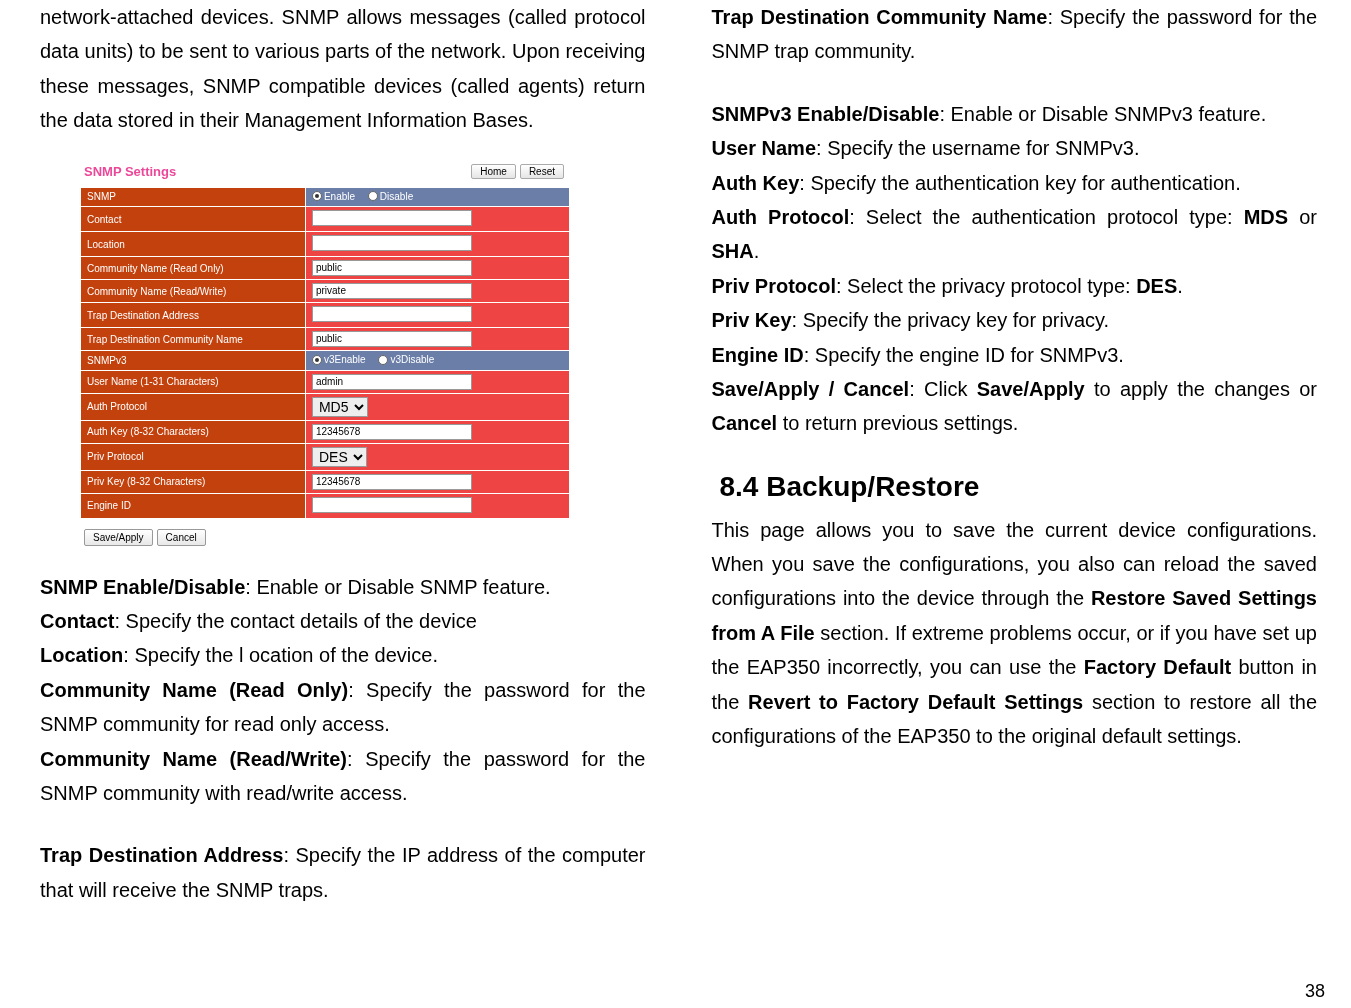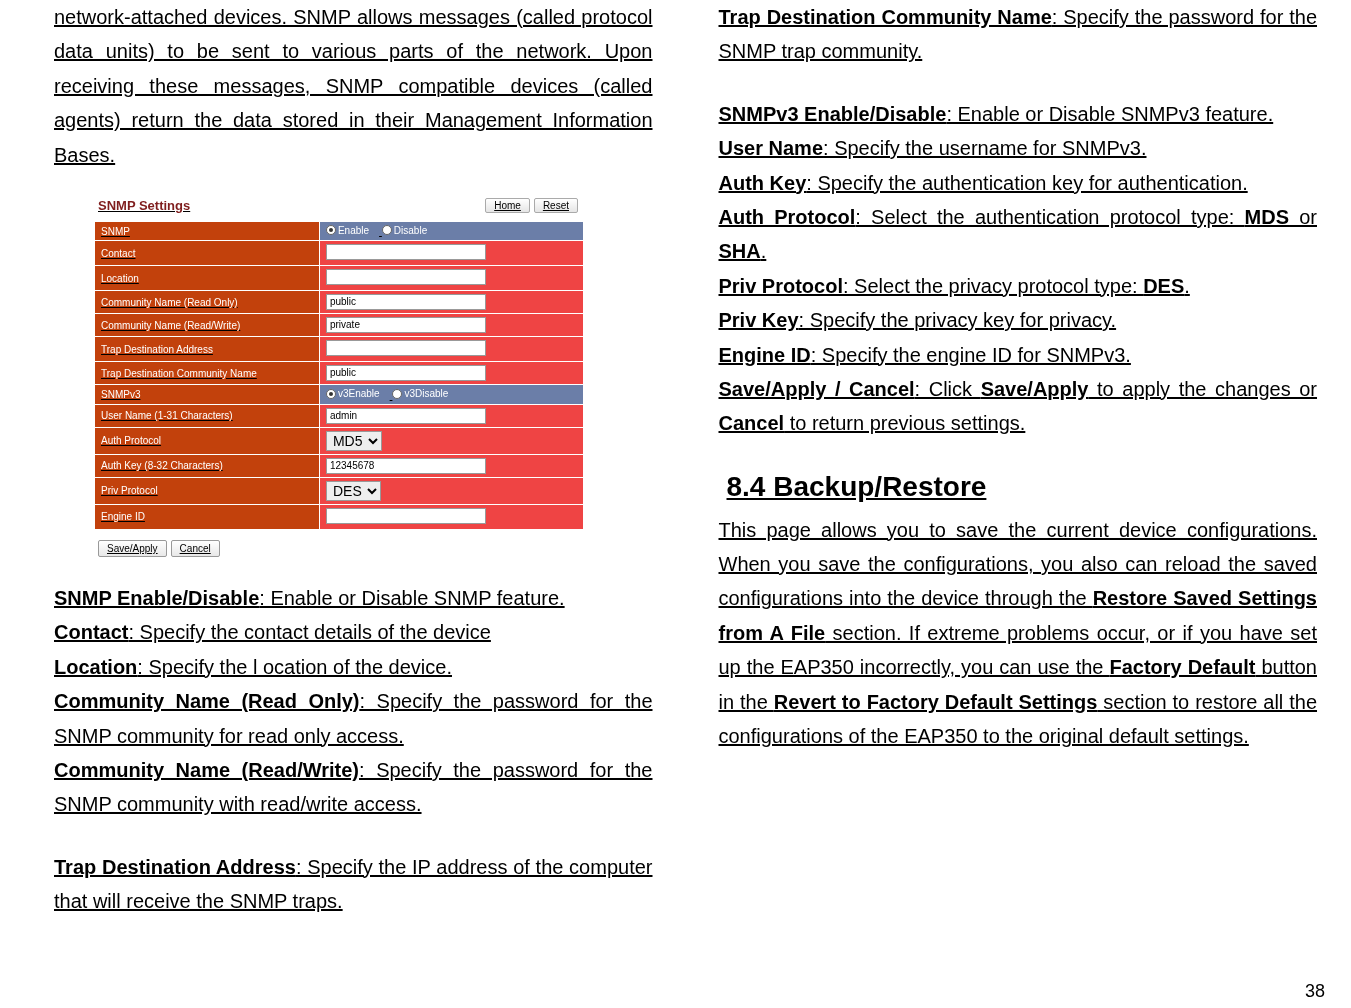--- a/index.html
+++ b/index.html
@@ -1,26 +1,26 @@
 <!DOCTYPE html>
 <html><head>
 <meta charset="utf-8">
 <style>
   * { box-sizing: border-box; margin: 0; padding: 0; }
   html, body { width: 1351px; height: 1008px; background: #fff; font-family: "Segoe UI", Arial, sans-serif; color: #000; }
-  .page { display: flex; width: 100%; height: 100%; padding: 0 10px 10px 24px; text-decoration: underline; }
+  .page { display: flex; width: 100%; height: 100%; padding: 0 10px 10px 10px; }
   .col { width: 50%; padding: 0 30px; }
   .col-right { padding-left: 36px; padding-right: 24px; }
   .body-text, .def-line { font-size: 20px; line-height: 1.72; text-align: justify; }
   .def-line b { font-weight: 700; }
   .gap-sm { height: 18px; }
   .gap-md { height: 28px; }
   .screenshot { margin: 18px 0 6px 40px; width: 490px; border: 0; }
   .ss-top { display: flex; align-items: center; justify-content: space-between; padding: 8px 6px 8px 4px; }
-  .ss-title { font-size: 13px; font-weight: 700; color: #7f1d1d; }
+  .ss-title { font-size: 13px; font-weight: 700; color: #ec4899; }
   .ss-btns { display: flex; gap: 4px; }
   .ss-btn { font-size: 10px; padding: 1px 8px; border: 1px solid #aaa; background: linear-gradient(#fff,#e5e5e5); border-radius: 2px; }
   .ss-table { width: 100%; border-collapse: collapse; font-size: 10px; }
   .ss-table td { border: 1px solid #fff; padding: 3px 6px; vertical-align: middle; }
   .ss-table td.label { width: 46%; background: #c2410c; color: #fff; }
   .ss-table td.val { background: #ef4444; }
   .ss-input { border: 1px solid #999; background: #fff; padding: 1px 3px; width: 160px; font-size: 10px; height: 16px; display: inline-block; }
   .ss-select { border: 1px solid #999; background: #eee; font-size: 14px; padding: 0 2px; }
   .ss-radio { display: inline-flex; align-items: center; gap: 2px; margin-right: 10px; font-size: 10px; color: #fff; }
   .ss-radio .dot { width: 10px; height: 10px; border-radius: 50%; background: #fff; border: 1px solid #666; display: inline-block; position: relative; }
@@ -109,20 +109,24 @@
             </tr>
         <tr>
               <td class="label">Auth Key (8-32 Characters)</td>
               <td class="val"><span class="ss-input">12345678</span></td>
             </tr>
         <tr>
               <td class="label">Priv Protocol</td>
               <td class="val"><select class="ss-select"><option>DES</option></select></td>
             </tr>
         <tr>
+              <td class="label">Priv Key (8-32 Characters)</td>
+              <td class="val"><span class="ss-input">12345678</span></td>
+            </tr>
+        <tr>
               <td class="label">Engine ID</td>
               <td class="val"><span class="ss-input"></span></td>
             </tr>
       </tbody>
         </table>
       <div class="ss-bottom">
         <span class="ss-btn2">Save/Apply</span>
         <span class="ss-btn2">Cancel</span>
       </div>
     </div>

